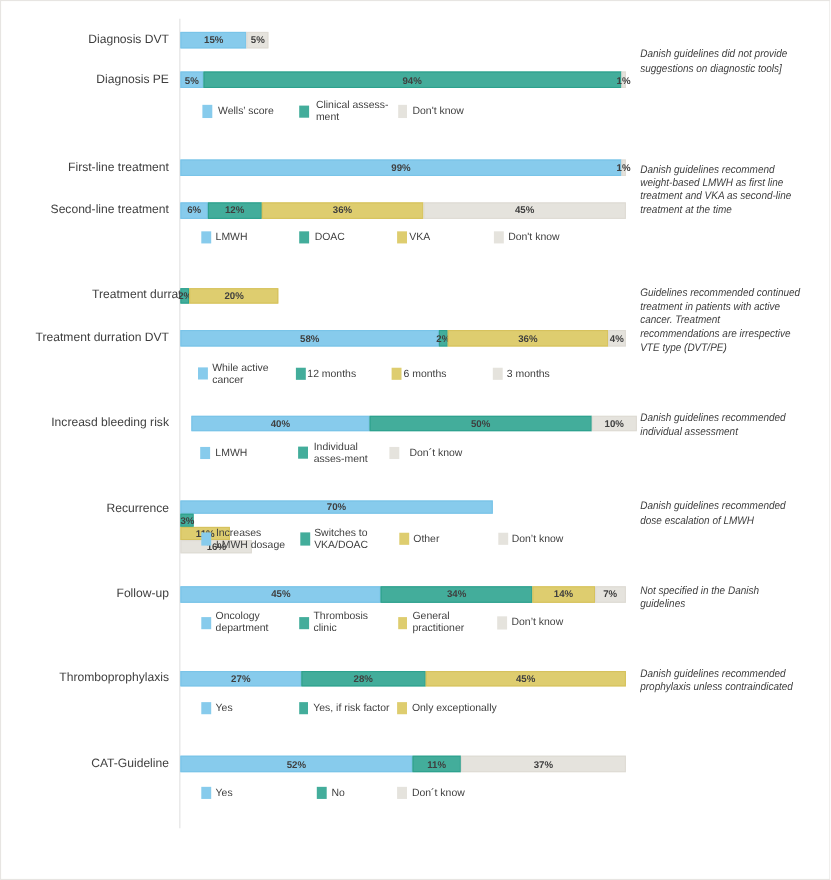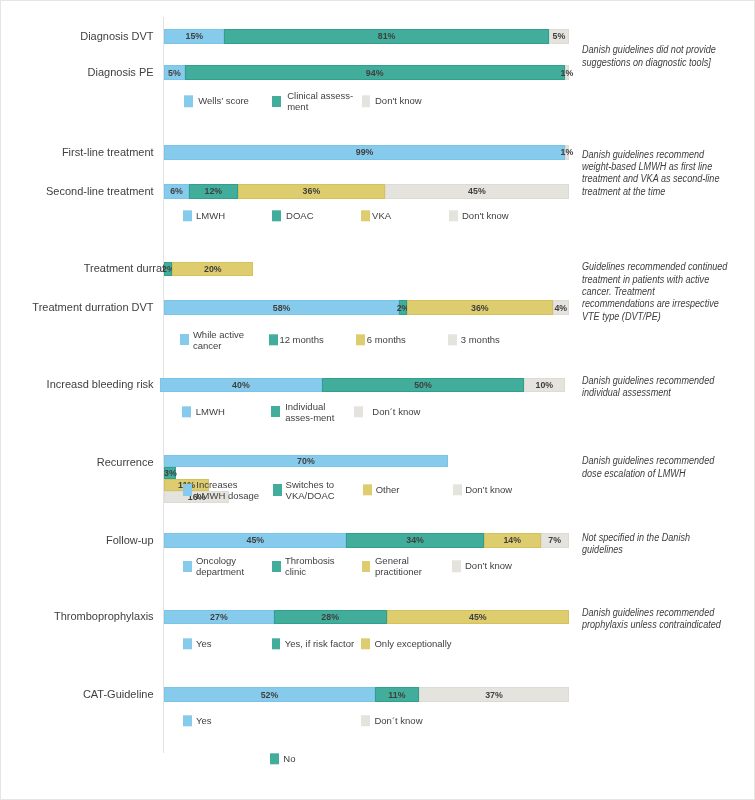--- a/index.html
+++ b/index.html
@@ -29,23 +29,20 @@
 <div id="page">
   <div id="frame"></div>
   <div class="axis" style="left:163.4px;top:16.5px;width:1px;height:736px;"></div>
 
   <div>
     <div class="cat-label" style="left:0px;width:153.6px;top:29.6px;">Diagnosis DVT</div>
     <div class="bar" style="left:164.3px;top:28.9px;width:404.6px;height:15.1px;">
       <div class="seg" style="width: 60.09px; background: rgb(135, 203, 236); border-color: rgb(121, 196, 232);">
         <span>15%</span>
       </div>
-      <div class="seg" style="width: 324.48px; background: rgb(67, 173, 155); border-color: rgb(45, 161, 142);">
-        <span>81%</span>
-      </div>
       <div class="seg" style="width: 20.03px; background: rgb(229, 227, 221); border-color: rgb(222, 219, 212);">
         <span>5%</span>
       </div>
     </div>
     <div class="cat-label" style="left:0px;width:153.6px;top:66.0px;">Diagnosis PE</div>
     <div class="bar" style="left:164.3px;top:65.2px;width:404.6px;height:15.2px;">
       <div class="seg" style="width: 20.23px; background: rgb(135, 203, 236); border-color: rgb(121, 196, 232);">
         <span>5%</span>
       </div>
       <div class="seg" style="width: 380.32px; background: rgb(67, 173, 155); border-color: rgb(45, 161, 142);">
@@ -169,21 +166,21 @@
       <div>Guidelines recommended continued</div>
       <div>treatment in patients with active</div>
       <div>cancer. Treatment</div>
       <div>recommendations are irrespective</div>
       <div>VTE type (DVT/PE)</div>
     </div>
   </div>
 
   <div>
     <div class="cat-label" style="left:0px;width:153.6px;top:378.4px;">Increasd bleeding risk</div>
-    <div class="bar" style="left:160px;top:377.9px;width:404.6px;height:14.6px;">
+    <div class="bar" style="left:174px;top:377.9px;width:404.6px;height:14.6px;">
       <div class="seg" style="width: 161.84px; background: rgb(135, 203, 236); border-color: rgb(121, 196, 232);">
         <span>40%</span>
       </div>
       <div class="seg" style="width: 202.3px; background: rgb(67, 173, 155); border-color: rgb(45, 161, 142);">
         <span>50%</span>
       </div>
       <div class="seg" style="width: 40.46px; background: rgb(229, 227, 221); border-color: rgb(222, 219, 212);">
         <span>10%</span>
       </div>
     </div>
@@ -328,21 +325,21 @@
         <span>11%</span>
       </div>
       <div class="seg" style="width: 149.7px; background: rgb(229, 227, 221); border-color: rgb(222, 219, 212);">
         <span>37%</span>
       </div>
     </div>
     <div class="lg-item" style="left:182.7px;top:720.5px;">
       <span class="sw" style="background: rgb(135, 203, 236);"></span>
       <span class="lg-text" style="margin-left:4.4px;">Yes</span>
     </div>
-    <div class="lg-item" style="left:270px;top:720.5px;margin-top:38px;">
+    <div class="lg-item" style="left:288px;top:720.5px;">
       <span class="sw" style="background: rgb(67, 173, 155);"></span>
       <span class="lg-text" style="margin-left:4.4px;">No</span>
     </div>
     <div class="lg-item" style="left:361.2px;top:720.5px;">
       <span class="sw" style="background: rgb(229, 227, 221);"></span>
       <span class="lg-text" style="margin-left:4.4px;">Don´t know</span>
     </div>
   </div>
 </div>
 

